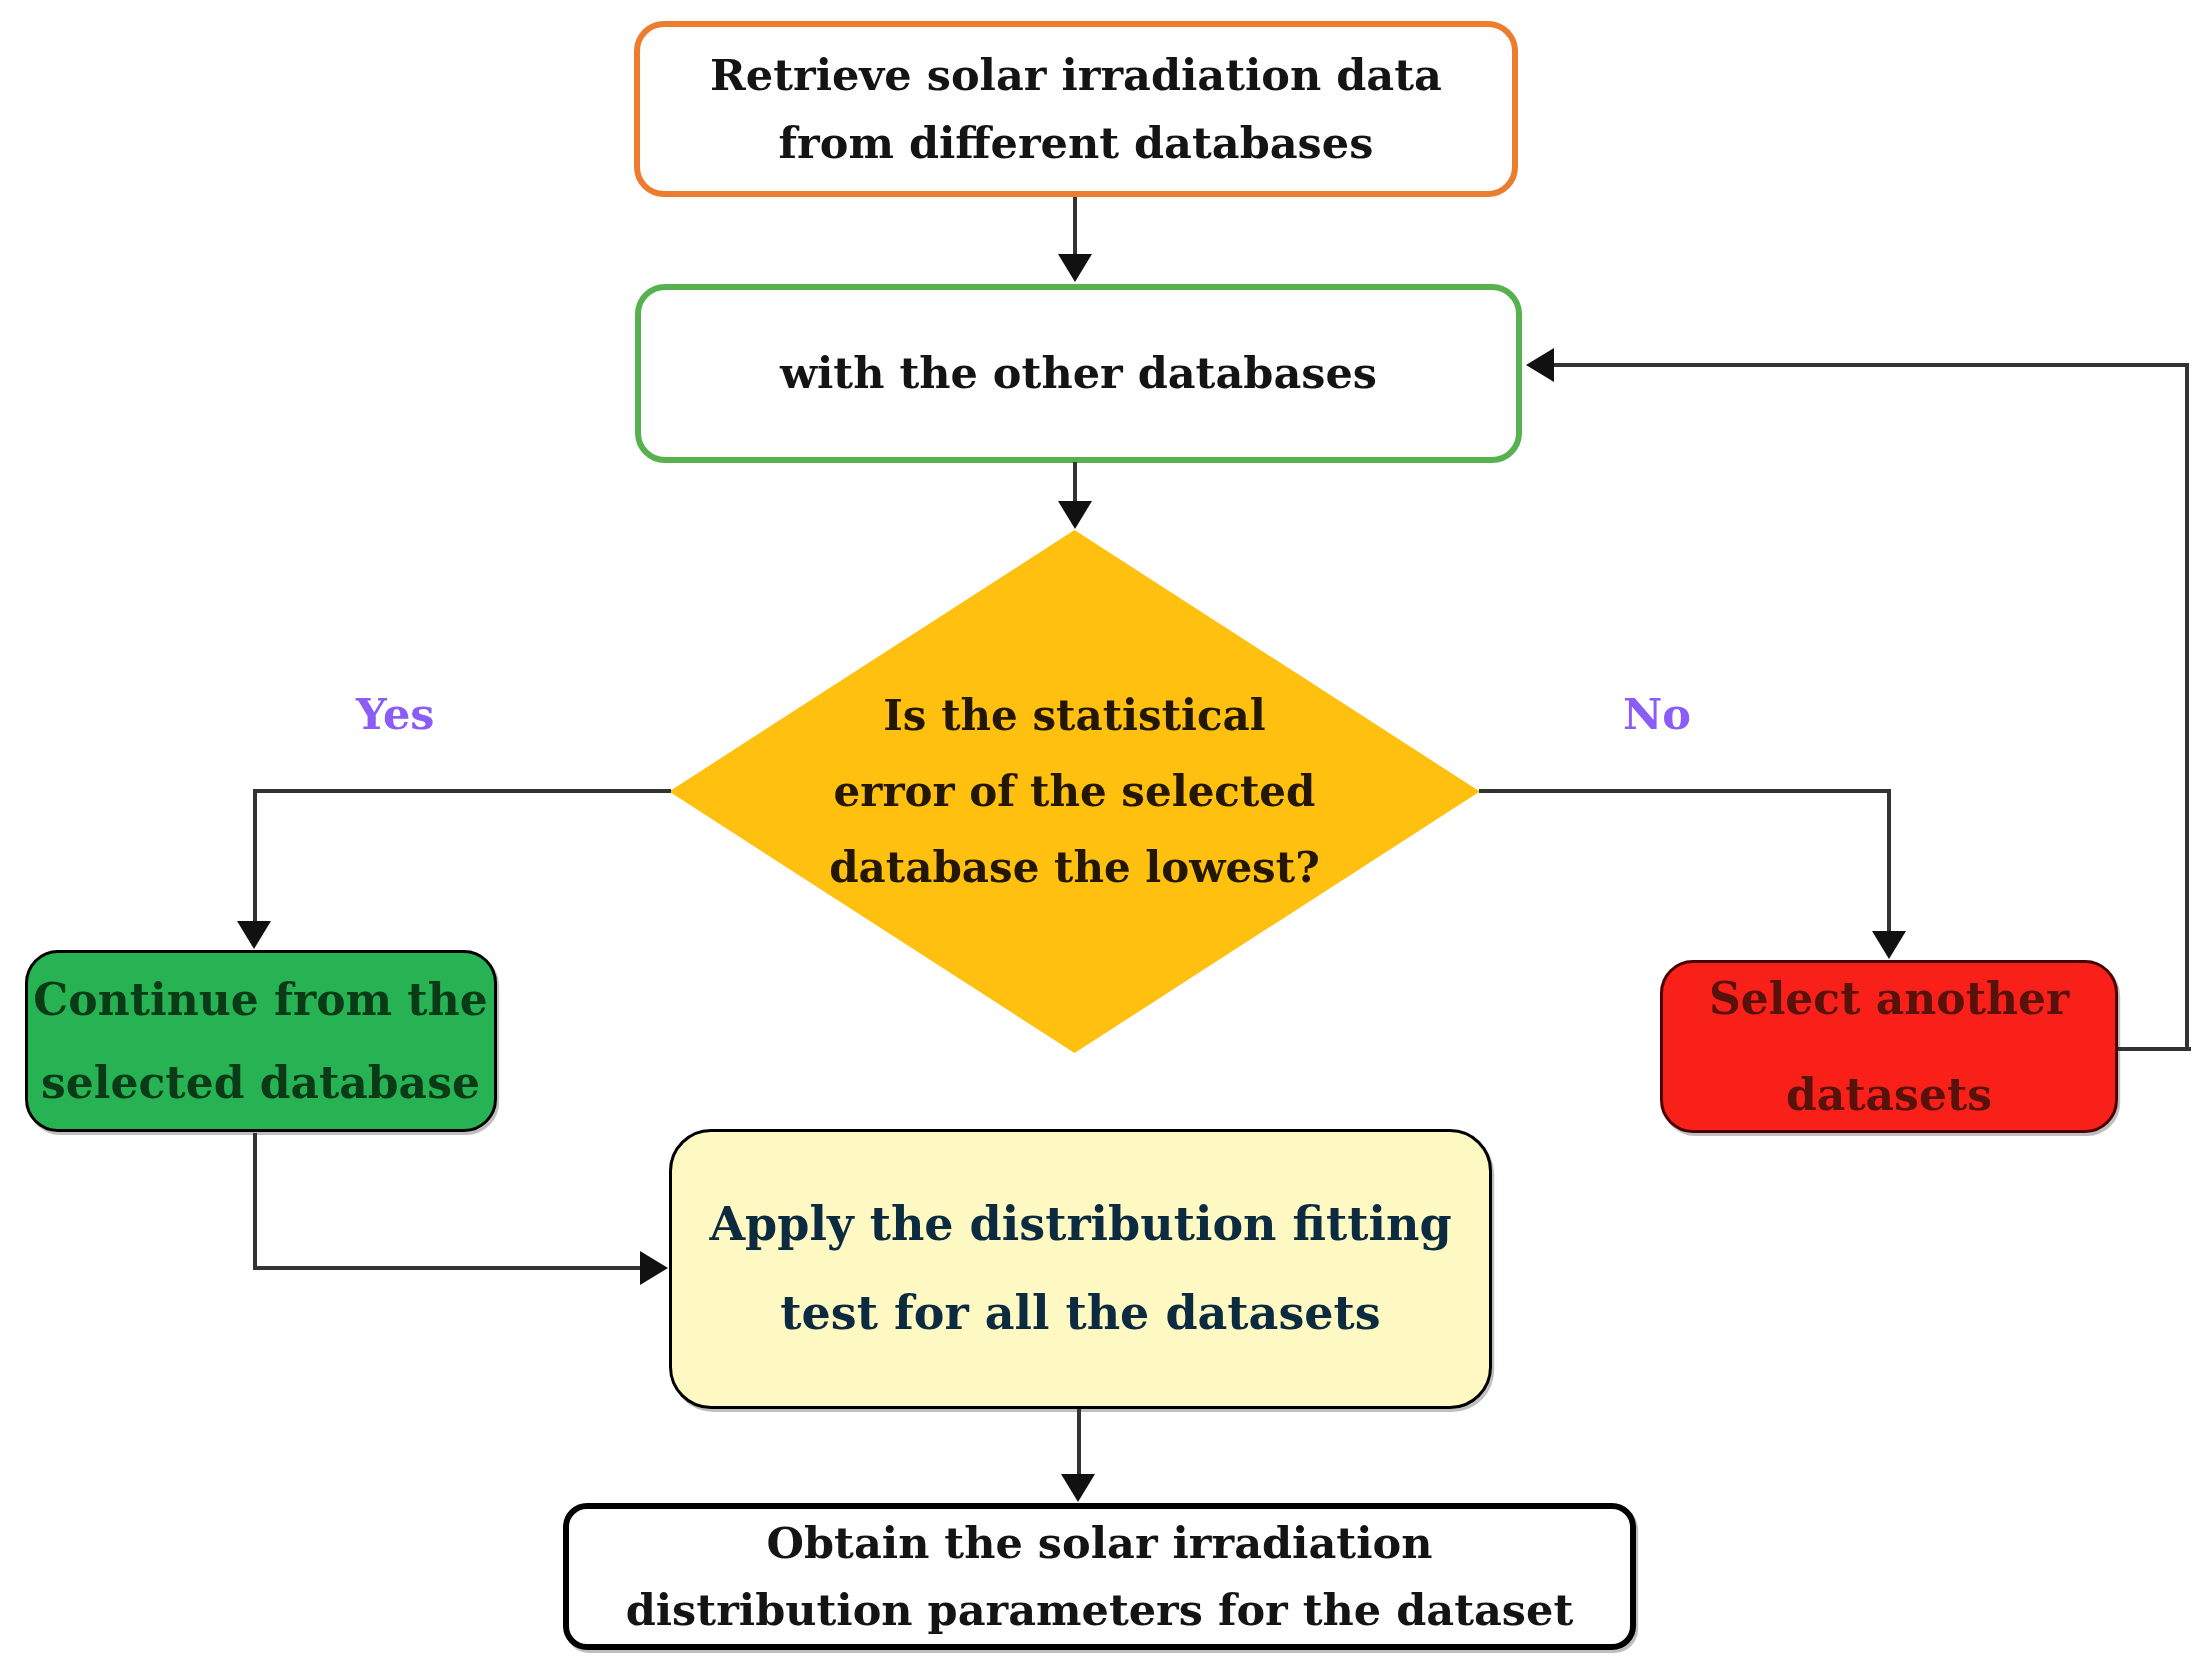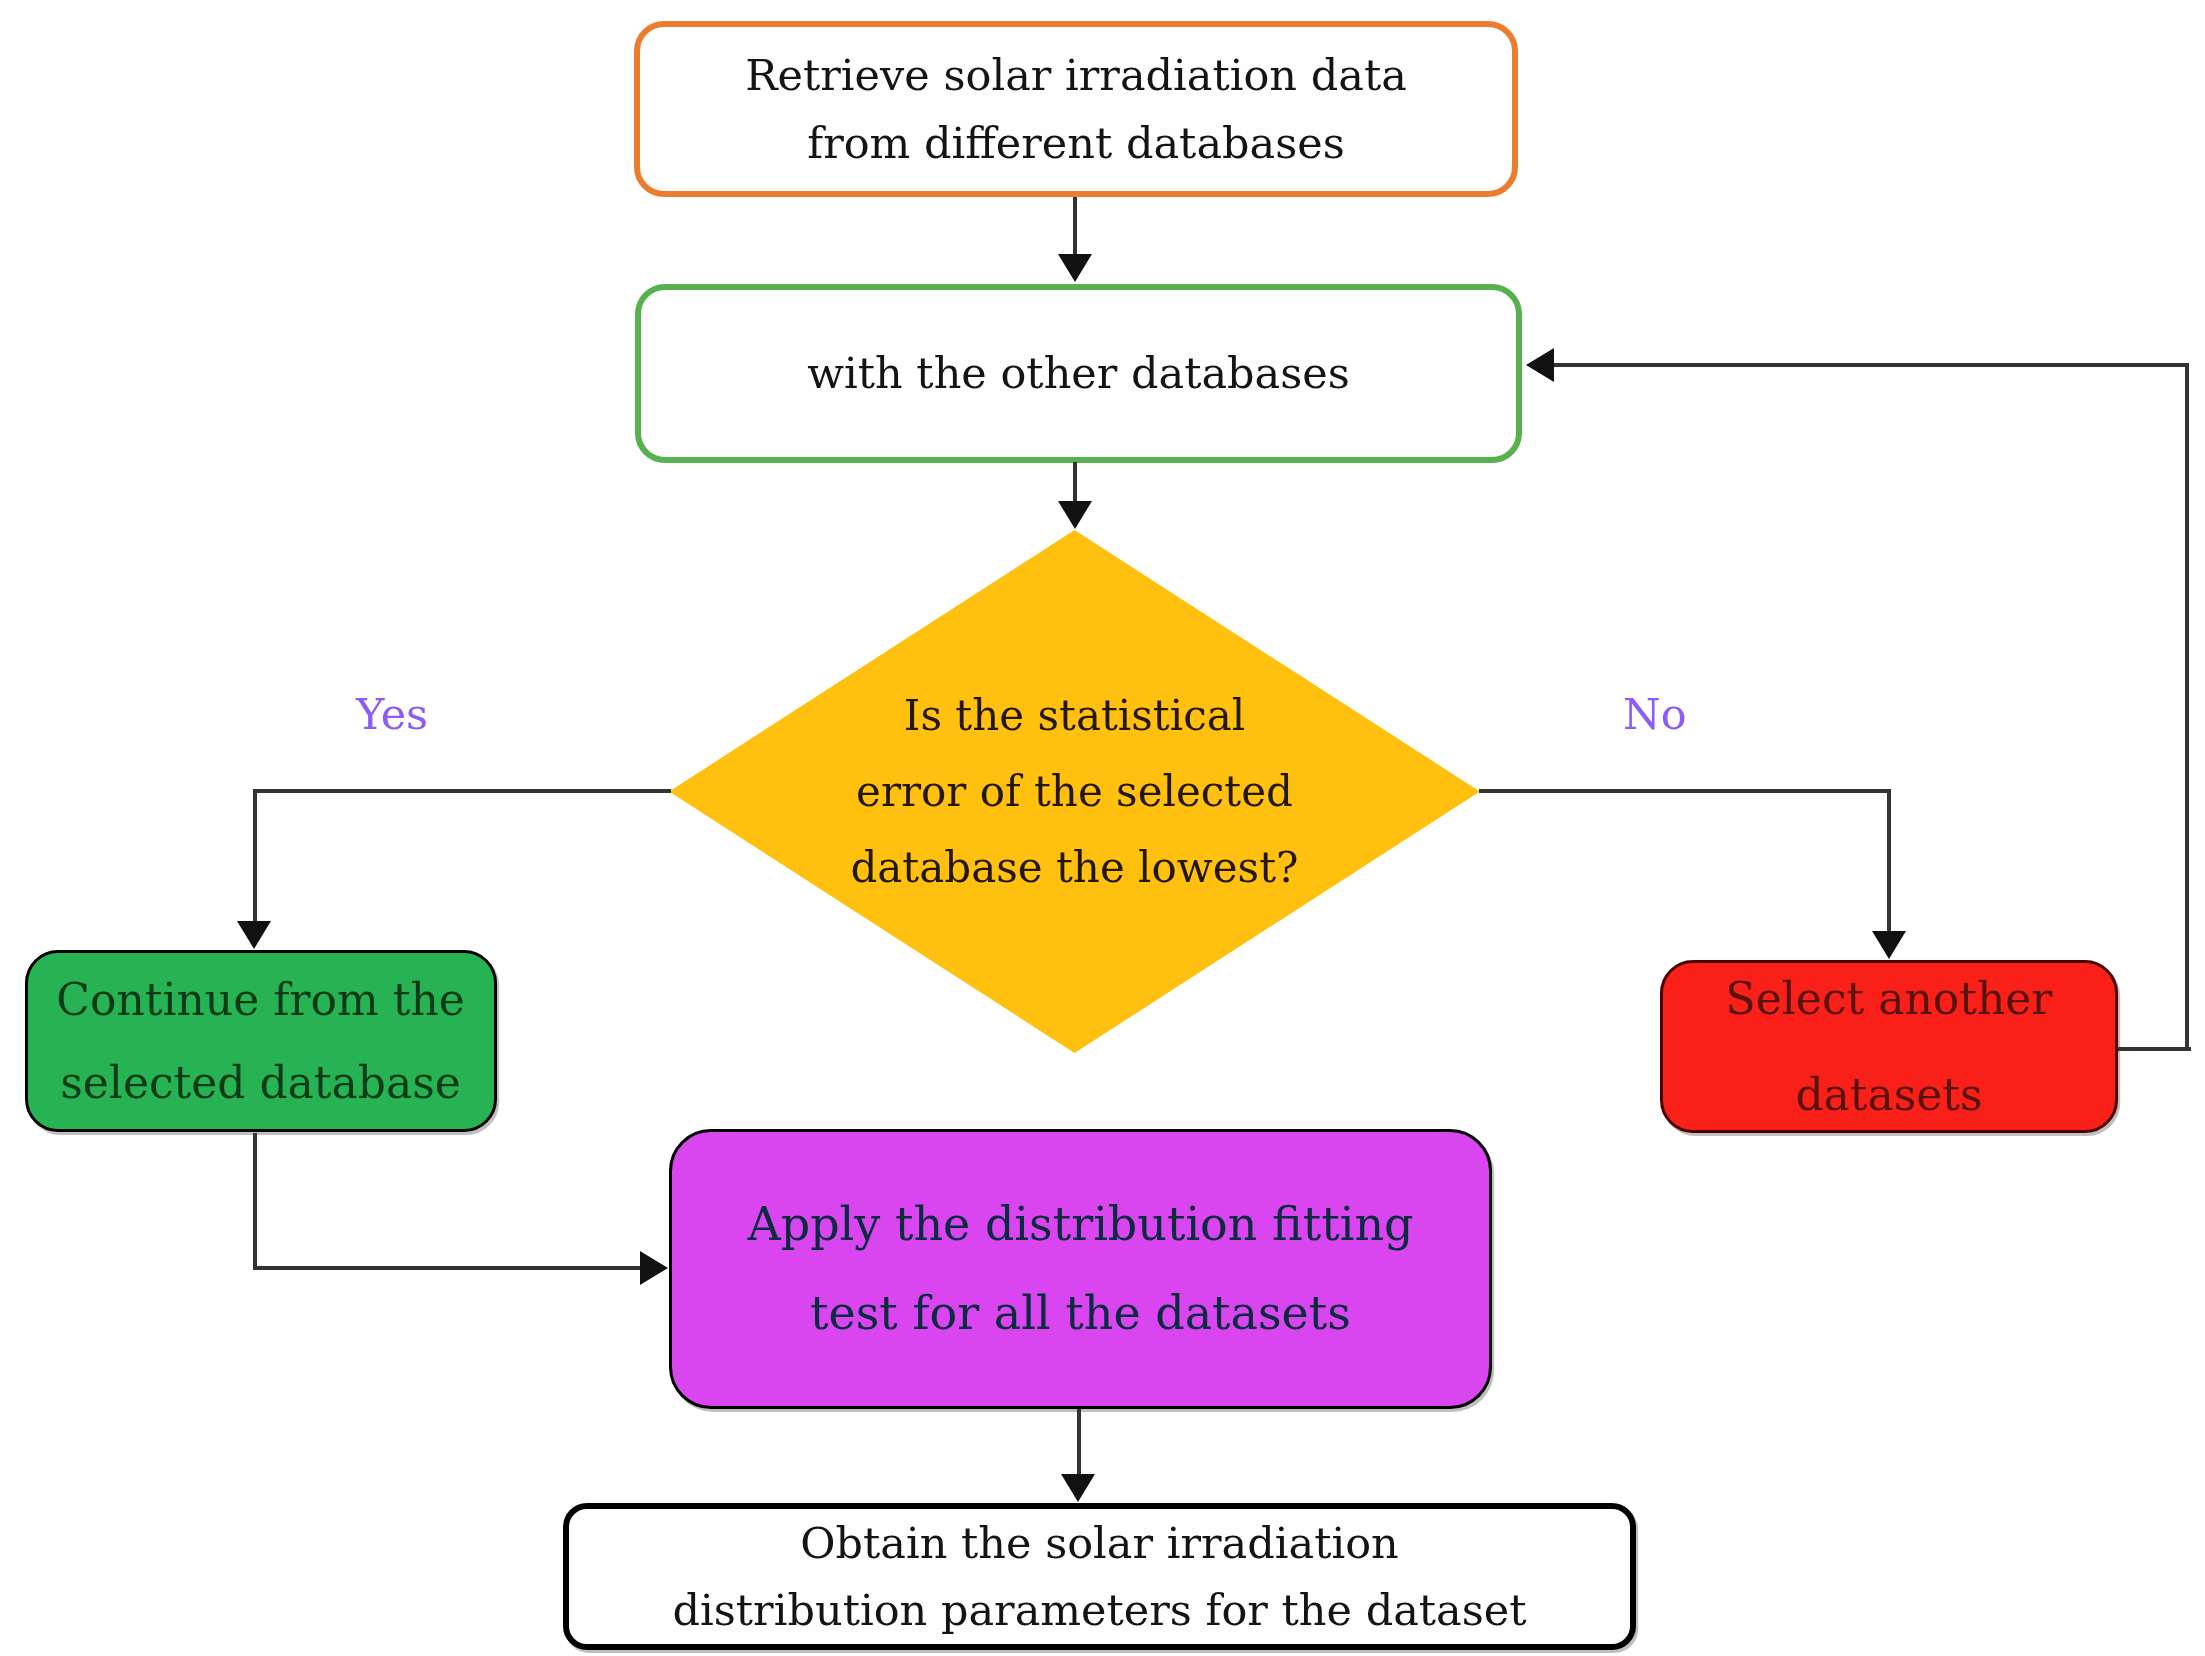--- a/index.html
+++ b/index.html
@@ -3,21 +3,21 @@
 <meta charset="utf-8">
 <style>
   html, body { margin: 0; padding: 0; background: #ffffff; }
   * { box-sizing: border-box; }
   #canvas {
     position: relative;
     width: 2205px;
     height: 1657px;
     background: #ffffff;
     font-family: "DejaVu Serif", "Liberation Serif", serif;
-    font-weight: 400;
+    font-weight: 700;
     color: #141414;
     overflow: hidden;
   }
   .node {
     position: absolute;
     display: flex;
     flex-direction: column;
     align-items: center;
     justify-content: center;
     text-align: center;
@@ -132,21 +132,21 @@
   <div class="node box-another" style="background-color: rgb(249, 32, 26); gap: 16px;">
     <span class="ln">Select another</span>
     <span class="ln">datasets</span>
   </div>
 
   <div class="line" style="left:2118px; top:1047px; width:73px; height:3.7px;"></div>
   <div class="line" style="left:2185px; top:363px; width:3.7px; height:687px;"></div>
   <div class="line" style="left:1539px; top:363px; width:650px; height:3.7px;"></div>
   <div class="arr arr-left" style="left:1526px; top:348px;"></div>
 
-  <div class="node box-apply" style="background-color: #d946ef;">
+  <div class="node box-apply" style="background-color: #fef9c3;">
     <span class="ln">Apply the distribution fitting</span>
     <span class="ln">test for all the datasets</span>
   </div>
 
   <div class="line" style="left:1077px; top:1409px; width:3.7px; height:82px;"></div>
   <div class="arr arr-down" style="left:1061px; top:1474px;"></div>
 
   <div class="node box-obtain">
     <span class="ln">Obtain the solar irradiation</span>
     <span class="ln">distribution parameters for the dataset</span>

